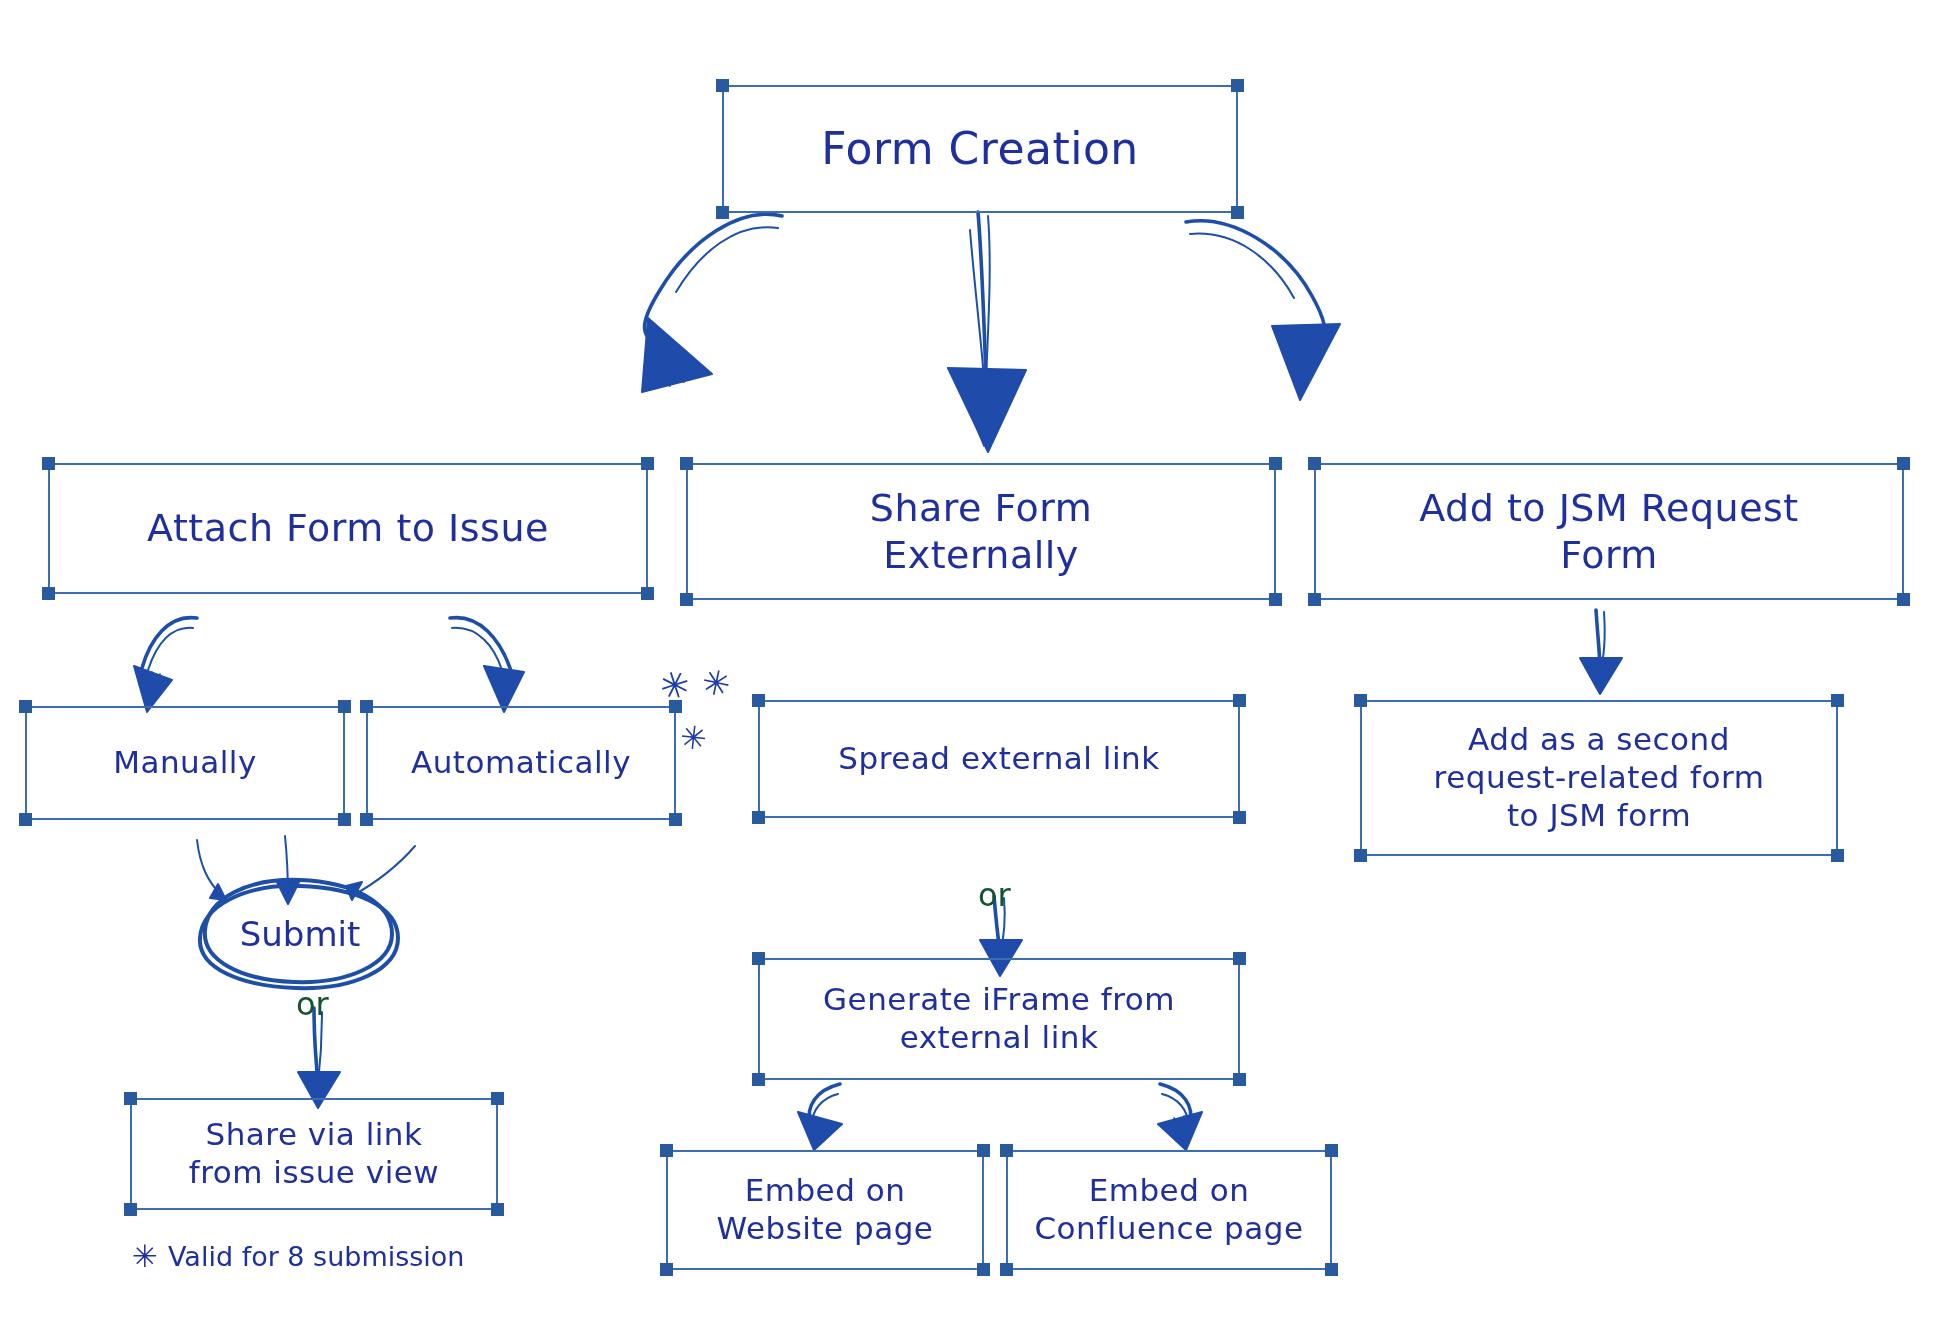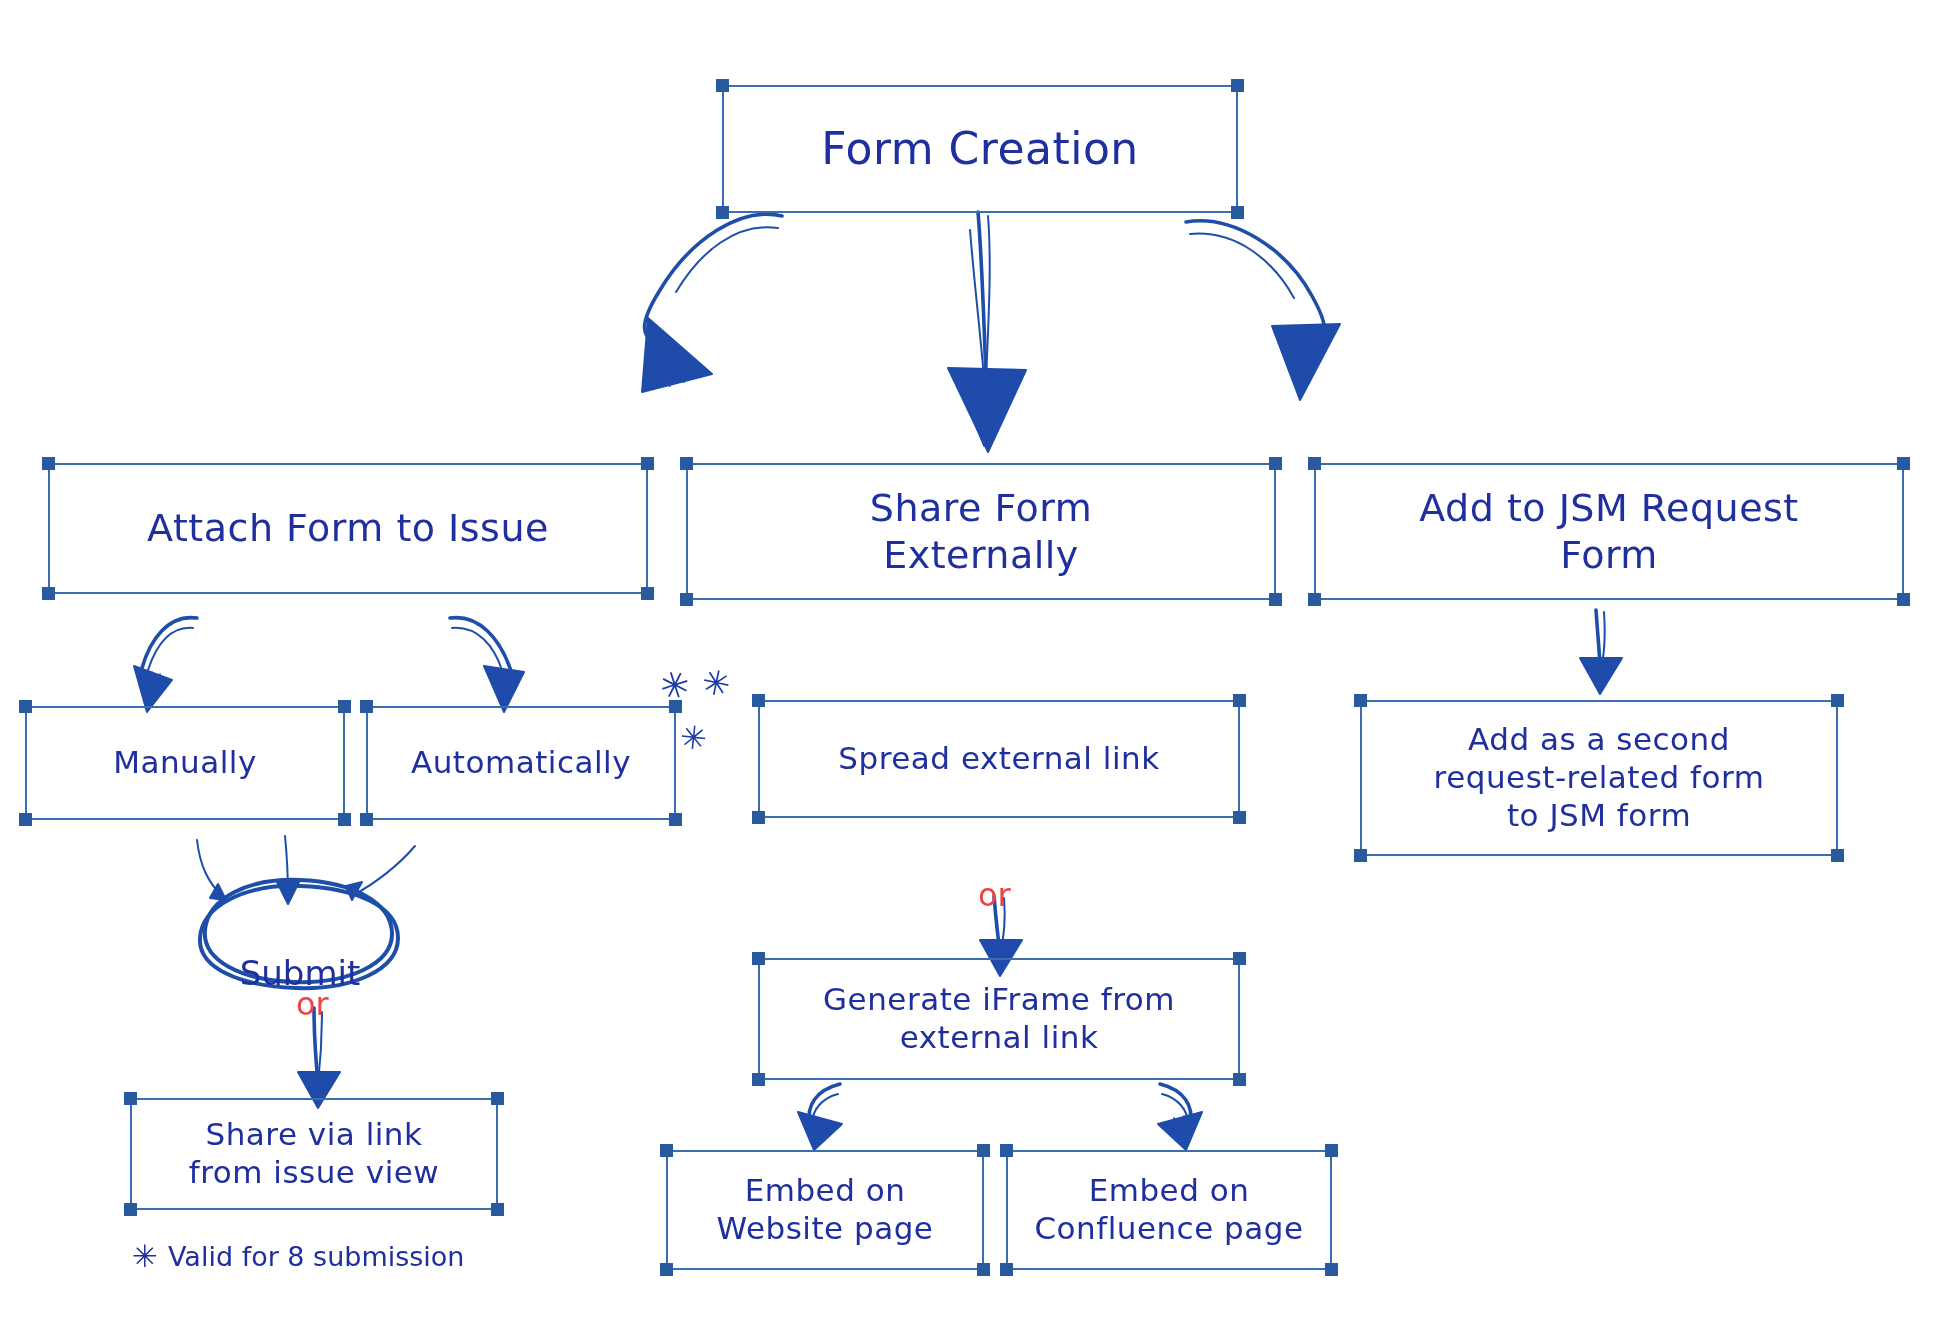--- a/index.html
+++ b/index.html
@@ -52,34 +52,34 @@
   }
   .node::before { left: -8px;  top: -8px; }
   .node::after  { right: -8px; top: -8px; }
   .handles { position: absolute; left: 0; top: 0; right: 0; bottom: 0; pointer-events: none; }
   .handles::before { left: -8px;  bottom: -8px; top: auto; }
   .handles::after  { right: -8px; bottom: -8px; top: auto; }
 
   .oval {
     position: absolute;
     display: flex;
-    align-items: flex-end;
+    align-items: center;
     justify-content: center;
     color: #1f2f9e;
     background: transparent;
     border: none;
   }
   .oval .label {
     position: relative;
     z-index: 2;
     line-height: 1;
   }
   .free-text {
     position: absolute;
-    color: #ef4444;
+    color: #14532d;
     white-space: nowrap;
   }
   .footnote {
     position: absolute;
     color: #1f2f9e;
     white-space: nowrap;
     display: flex;
     align-items: center;
     gap: 10px;
   }

